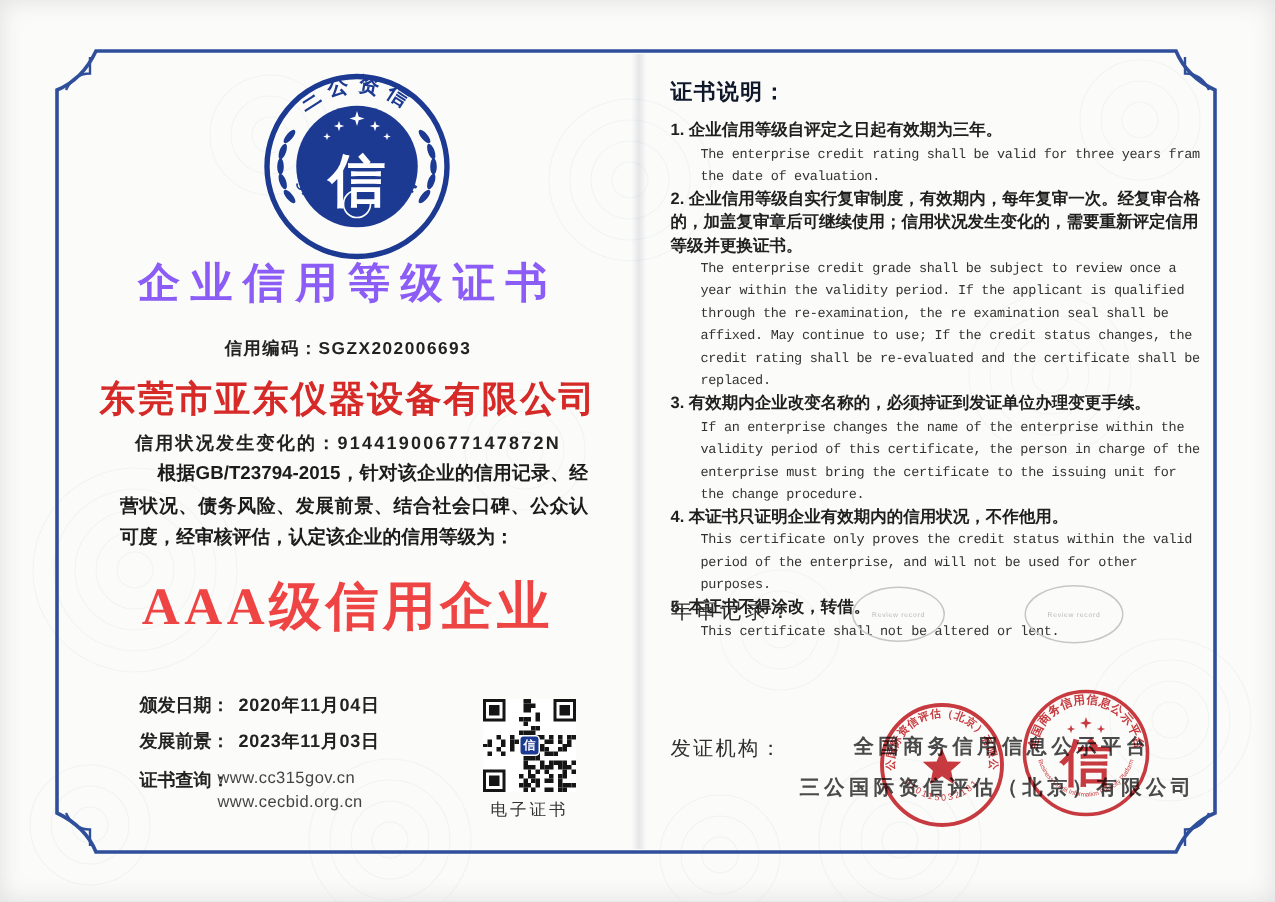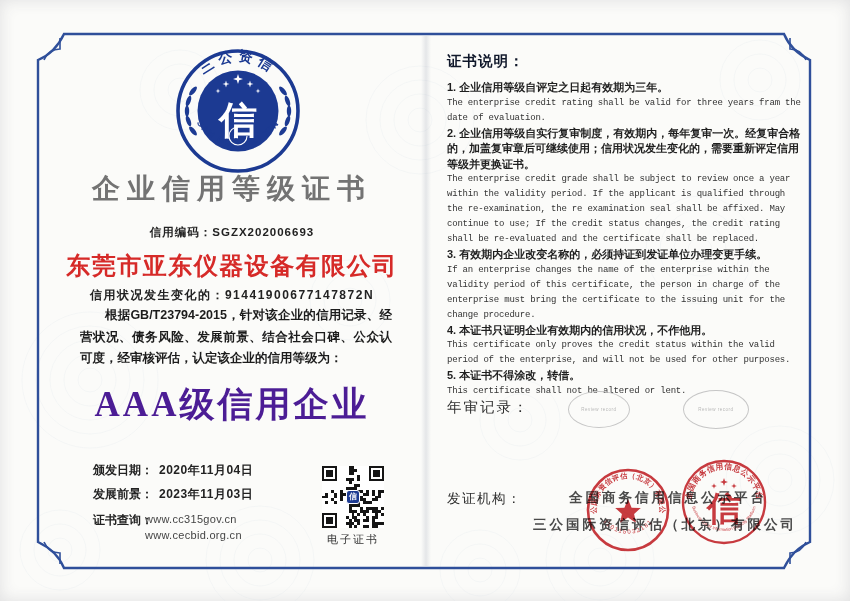--- a/index.html
+++ b/index.html
@@ -9,28 +9,28 @@
   svg{display:block;}
   
   #swirls{position:absolute;inset:0;opacity:.55;}
   
   #frame{position:absolute;inset:0;}
   
   #fold{position:absolute;left:421px;top:36px;width:10px;height:530px;
         background:linear-gradient(90deg,rgba(255,255,255,0),rgba(110,120,145,.16),rgba(255,255,255,0));}
   
   .center-line{left:46px;width:372px;text-align:center;}
-  #title-cn{top:170px;font:bold 28px "Liberation Serif",serif;color:#737373;letter-spacing:7px;}
+  #title-cn{top:170px;font:bold 28px "Liberation Serif",serif;color:#8b5cf6;letter-spacing:7px;}
   #title-en{top:199px;font:bold 9px "Liberation Sans",sans-serif;color:#1a1a1a;letter-spacing:2.4px;}
   #credit-no{top:225px;font:bold 11.5px "Liberation Sans",sans-serif;color:#222;letter-spacing:1px;}
   #company{top:250px;font:bold 24px "Liberation Sans",sans-serif;color:#d62a28;letter-spacing:1.5px;}
   #uscc{top:287px;font:bold 12px "Liberation Sans",sans-serif;color:#222;letter-spacing:1.5px;}
   #statement{left:80px;top:305px;width:312px;font:bold 12.5px "Liberation Sans",sans-serif;
              color:#1c1c1c;line-height:21.5px;text-indent:2em;text-align:justify;}
-  #rating{top:381px;font:bold 35px "Liberation Serif",serif;color:#4c1d95;letter-spacing:3px;}
+  #rating{top:381px;font:bold 35px "Liberation Serif",serif;color:#ef4444;letter-spacing:3px;}
   .meta-row{left:93px;font:bold 12px "Liberation Sans",sans-serif;color:#222;}
   .meta-row .val{margin-left:6px;letter-spacing:.5px;margin-top:28px;}
   #issue-date{top:462px;}
   #valid-until{top:486px;}
   #query-label{top:512px;}
   .url{left:145px;font:11px "Liberation Sans",sans-serif;color:#444;letter-spacing:.3px;}
   #url-0{top:513px;}
   #url-1{top:529px;}
   
   #qr{left:322px;top:466px;width:62px;height:62px;background:#fff;}
@@ -42,21 +42,21 @@
   #f-tl{left:0;top:0;} #f-tr{right:0;top:0;} #f-bl{left:0;bottom:0;}
   #qr-logo{position:absolute;left:24px;top:24px;width:14px;height:14px;background:#1c3a92;
            border:1.6px solid #fff;border-radius:3px;box-sizing:border-box;
            color:#fff;font:bold 8px "Liberation Serif",serif;text-align:center;line-height:11px;}
   #qr-label{left:314px;top:532px;width:78px;text-align:center;
             font:11px "Liberation Sans",sans-serif;color:#333;letter-spacing:2px;}
   
   #instr-heading{left:447px;top:52px;font:bold 14.5px "Liberation Sans",sans-serif;color:#0f172a;letter-spacing:1px;}
   #instructions{left:447px;top:80px;width:358px;}
   #instructions .cn{font:bold 11px "Liberation Sans",sans-serif;color:#1f1f1f;line-height:15.5px;}
-  #instructions .en{font:9px "Liberation Mono","DejaVu Sans Mono",monospace;color:#333;line-height:15px;letter-spacing:-.2px;}
+  #instructions .en{font:9px "Liberation Mono","DejaVu Sans Mono",monospace;color:#333;line-height:15px;letter-spacing:-.2px;margin-left:20px;}
   #annual-label{left:447px;top:398px;font:14.5px "Liberation Sans",sans-serif;color:#2e2e2e;letter-spacing:2px;}
   .oval{border:1px solid #c6c6c6;border-radius:50%;display:flex;align-items:center;justify-content:center;}
   #oval-0{left:568px;top:391px;width:60px;height:35px;}
   #oval-1{left:683px;top:390px;width:64px;height:37px;}
   .oval span{font:4.5px "Liberation Sans",sans-serif;color:#b8b8b8;letter-spacing:.5px;}
   #issuer-label{left:447px;top:490px;font:13.5px "Liberation Sans",sans-serif;color:#2e2e2e;letter-spacing:1.5px;}
   .issuer-name{font:bold 13.5px "Liberation Sans",sans-serif;color:#4a4a4a;letter-spacing:3px;text-align:center;}
   #issuer-0{left:548px;top:489px;width:240px;}
   #issuer-1{left:525px;top:516px;width:280px;}
   .seal{mix-blend-mode:multiply;opacity:.9;}

